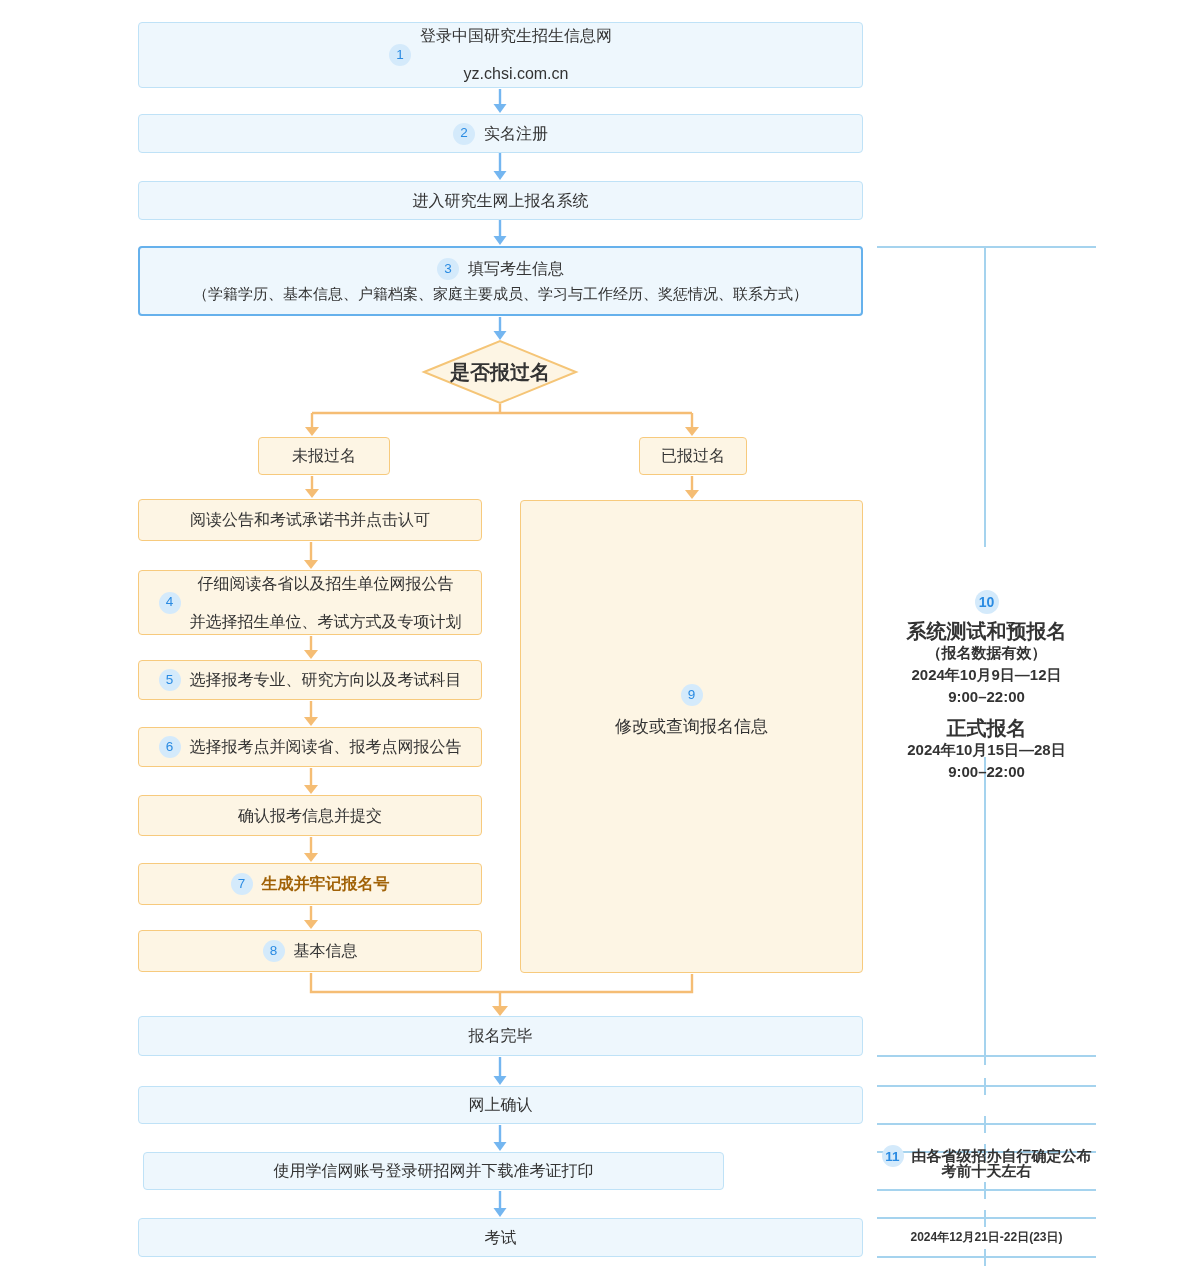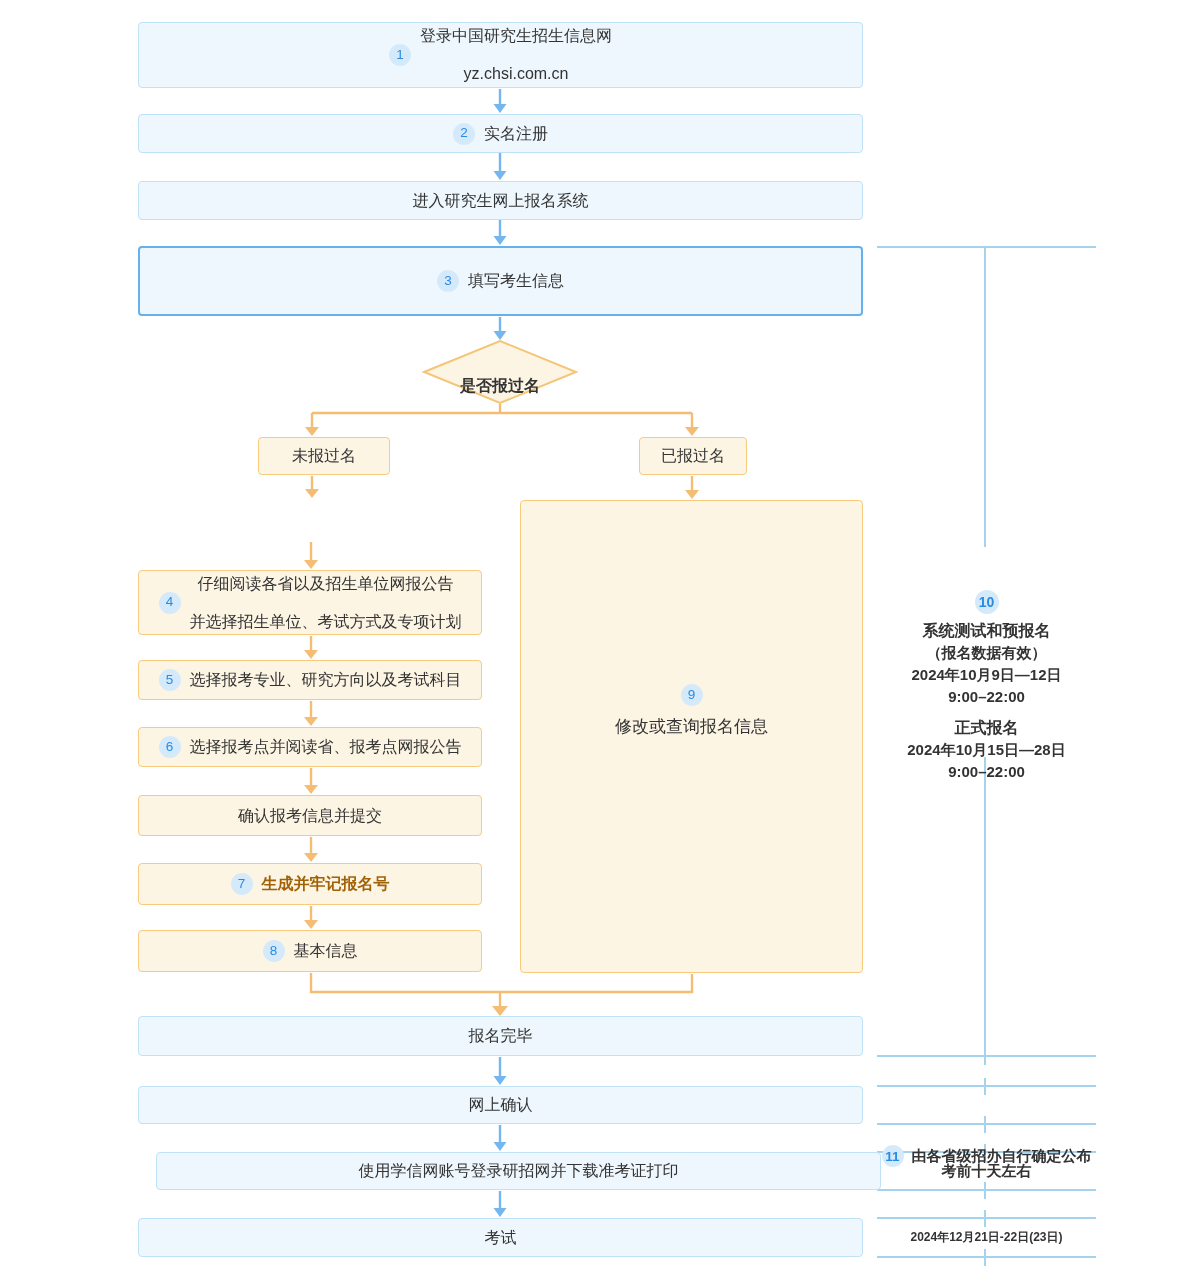--- a/index.html
+++ b/index.html
@@ -18,30 +18,30 @@
   .col{flex-direction:column;gap:4px;}
   .line{display:flex;align-items:center;justify-content:center;gap:9px;}
   .stack{display:flex;flex-direction:column;align-items:center;gap:16px;text-align:right;}
   .badge{
     display:inline-flex;align-items:center;justify-content:center;flex:0 0 auto;
     width:22px;height:22px;border-radius:50%;background:#d4eafb;color:#2a8be2;font-size:13.5px;
   }
   .sub{font-size:15px;}
   .red{color:#a16207;font-weight:bold;}
   .diamond-label{
-    position:absolute;left:424px;top:355px;width:152px;height:62px;
-    display:flex;align-items:center;justify-content:center;font-size:16px;font-weight:bold;
+    position:absolute;left:424px;top:341px;width:152px;height:62px;
+    display:flex;align-items:center;justify-content:center;font-size:20px;font-weight:bold;
   }
   .schedule{
     position:absolute;left:877px;top:562px;width:219px;
     display:flex;flex-direction:column;align-items:center;font-size:15px;font-weight:600;
     line-height:22px;text-align:center;margin-top:28px;
   }
   .schedule .b10{margin-bottom:6px;width:24px;height:24px;font-size:14px;}
-  .schedule .ttl{font-weight:bold;font-size:16px;}
+  .schedule .ttl{font-weight:bold;font-size:20px;}
   .schedule .gap{height:9px;}
   .note{
     position:absolute;left:877px;width:219px;display:flex;align-items:center;justify-content:center;
     gap:8px;font-size:15px;font-weight:600;text-align:center;
   }
   .note .badge{width:22px;height:22px;}
   .note.bold{font-weight:bold;font-size:12px;}
 </style>
 </head>
 <body>
@@ -136,27 +136,29 @@
 
   <div class="box blue" style="left:138px;top:181px;width:725px;height:39px">
     <span>进入研究生网上报名系统</span>
   </div>
 
   <div class="box blue strong col" style="left:138px;top:246px;width:725px;height:70px">
     <div class="line">
       <span class="badge">3</span>
       <span>填写考生信息</span>
     </div>
+    <div class="sub">（学籍学历、基本信息、户籍档案、家庭主要成员、学习与工作经历、奖惩情况、联系方式）</div>
   </div>
 
   <div class="diamond-label">是否报过名</div>
 
   <div class="box orange" style="left:258px;top:437px;width:132px;height:38px">未报过名</div>
   <div class="box orange" style="left:639px;top:437px;width:108px;height:38px">已报过名</div>
 
+  <div class="box orange" style="left:138px;top:499px;width:344px;height:42px">阅读公告和考试承诺书并点击认可</div>
 
   <div class="box orange" style="left:138px;top:570px;width:344px;height:65px">
     <div class="line">
       <span class="badge">4</span>
       <div class="stack">
         <div>仔细阅读各省以及招生单位网报公告</div>
         <div>并选择招生单位、考试方式及专项计划</div>
       </div>
     </div>
   </div>
@@ -191,21 +193,21 @@
     </div>
   </div>
 
   <div class="box orange col" style="left:520px;top:500px;width:343px;height:473px;gap:10px;padding-bottom:50px">
     <span class="badge">9</span>
     <span style="font-size:17px">修改或查询报名信息</span>
   </div>
 
   <div class="box blue" style="left:138px;top:1016px;width:725px;height:40px">报名完毕</div>
   <div class="box blue" style="left:138px;top:1086px;width:725px;height:38px">网上确认</div>
-  <div class="box blue" style="left:156px;top:1152px;width:725px;height:38px">使用学信网账号登录研招网并下载准考证打印</div>
+  <div class="box blue" style="left:143px;top:1152px;width:581px;height:38px">使用学信网账号登录研招网并下载准考证打印</div>
   <div class="box blue" style="left:138px;top:1218px;width:725px;height:39px">考试</div>
 
   <div class="schedule">
     <span class="badge b10">10</span>
     <div class="ttl">系统测试和预报名</div>
     <div>（报名数据有效）</div>
     <div>2024年10月9日—12日</div>
     <div>9:00–22:00</div>
     <div class="gap"></div>
     <div class="ttl">正式报名</div>

